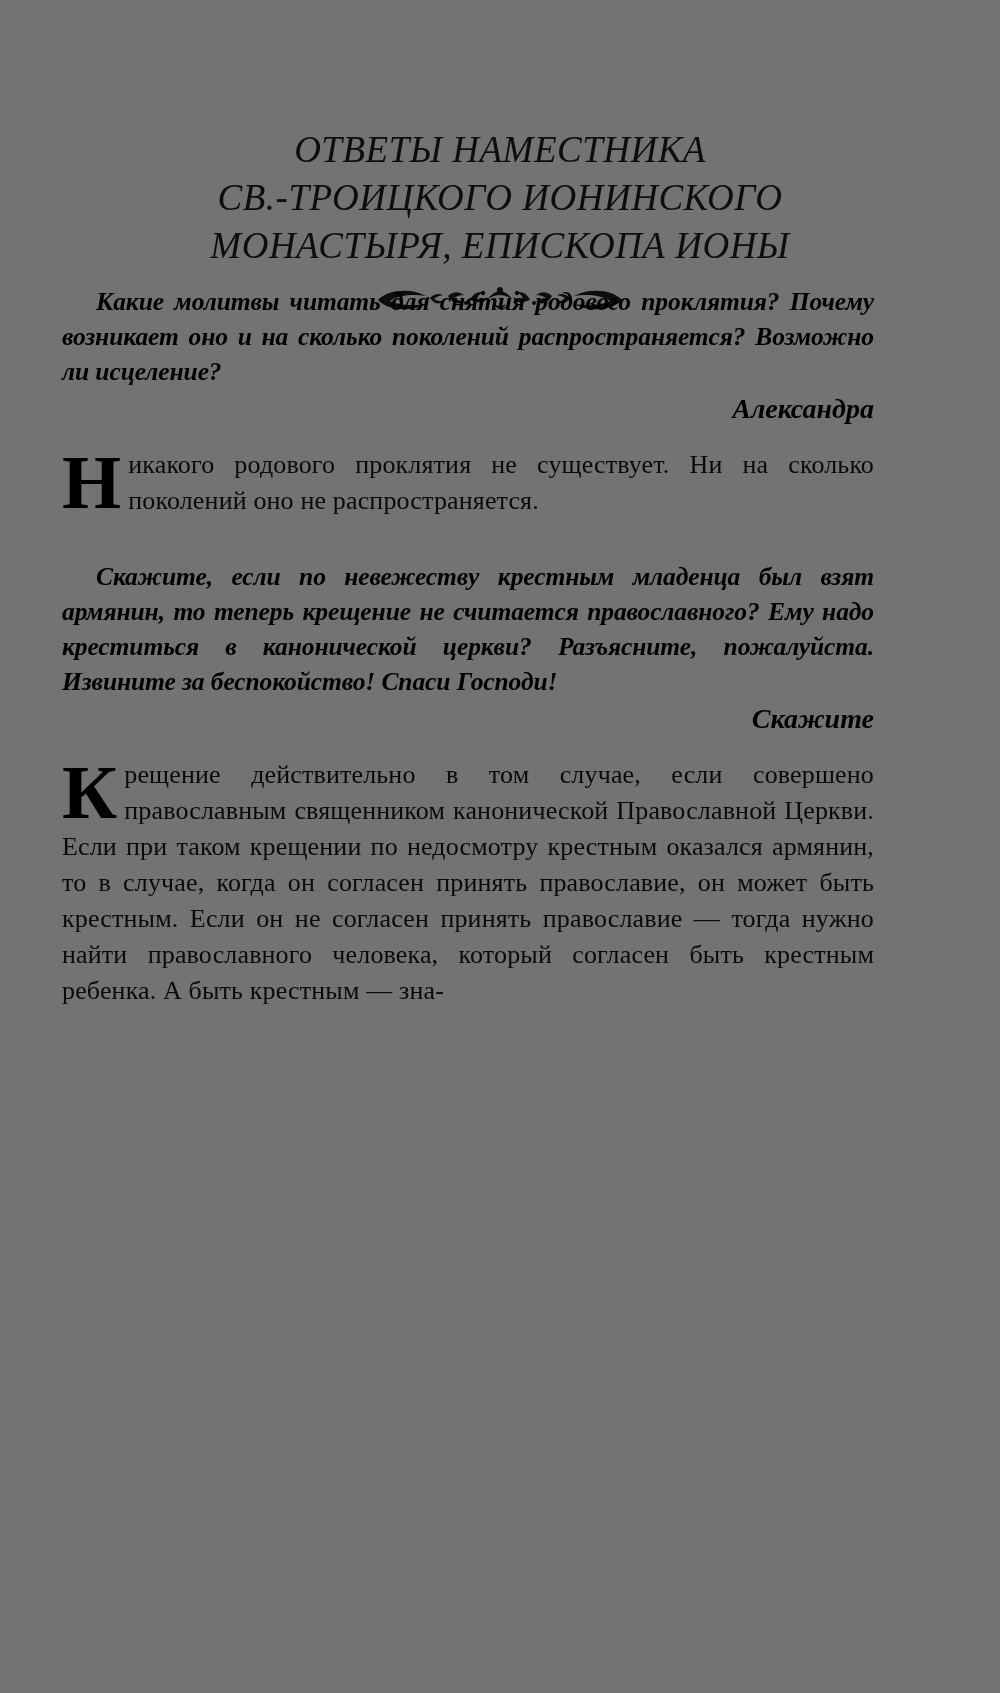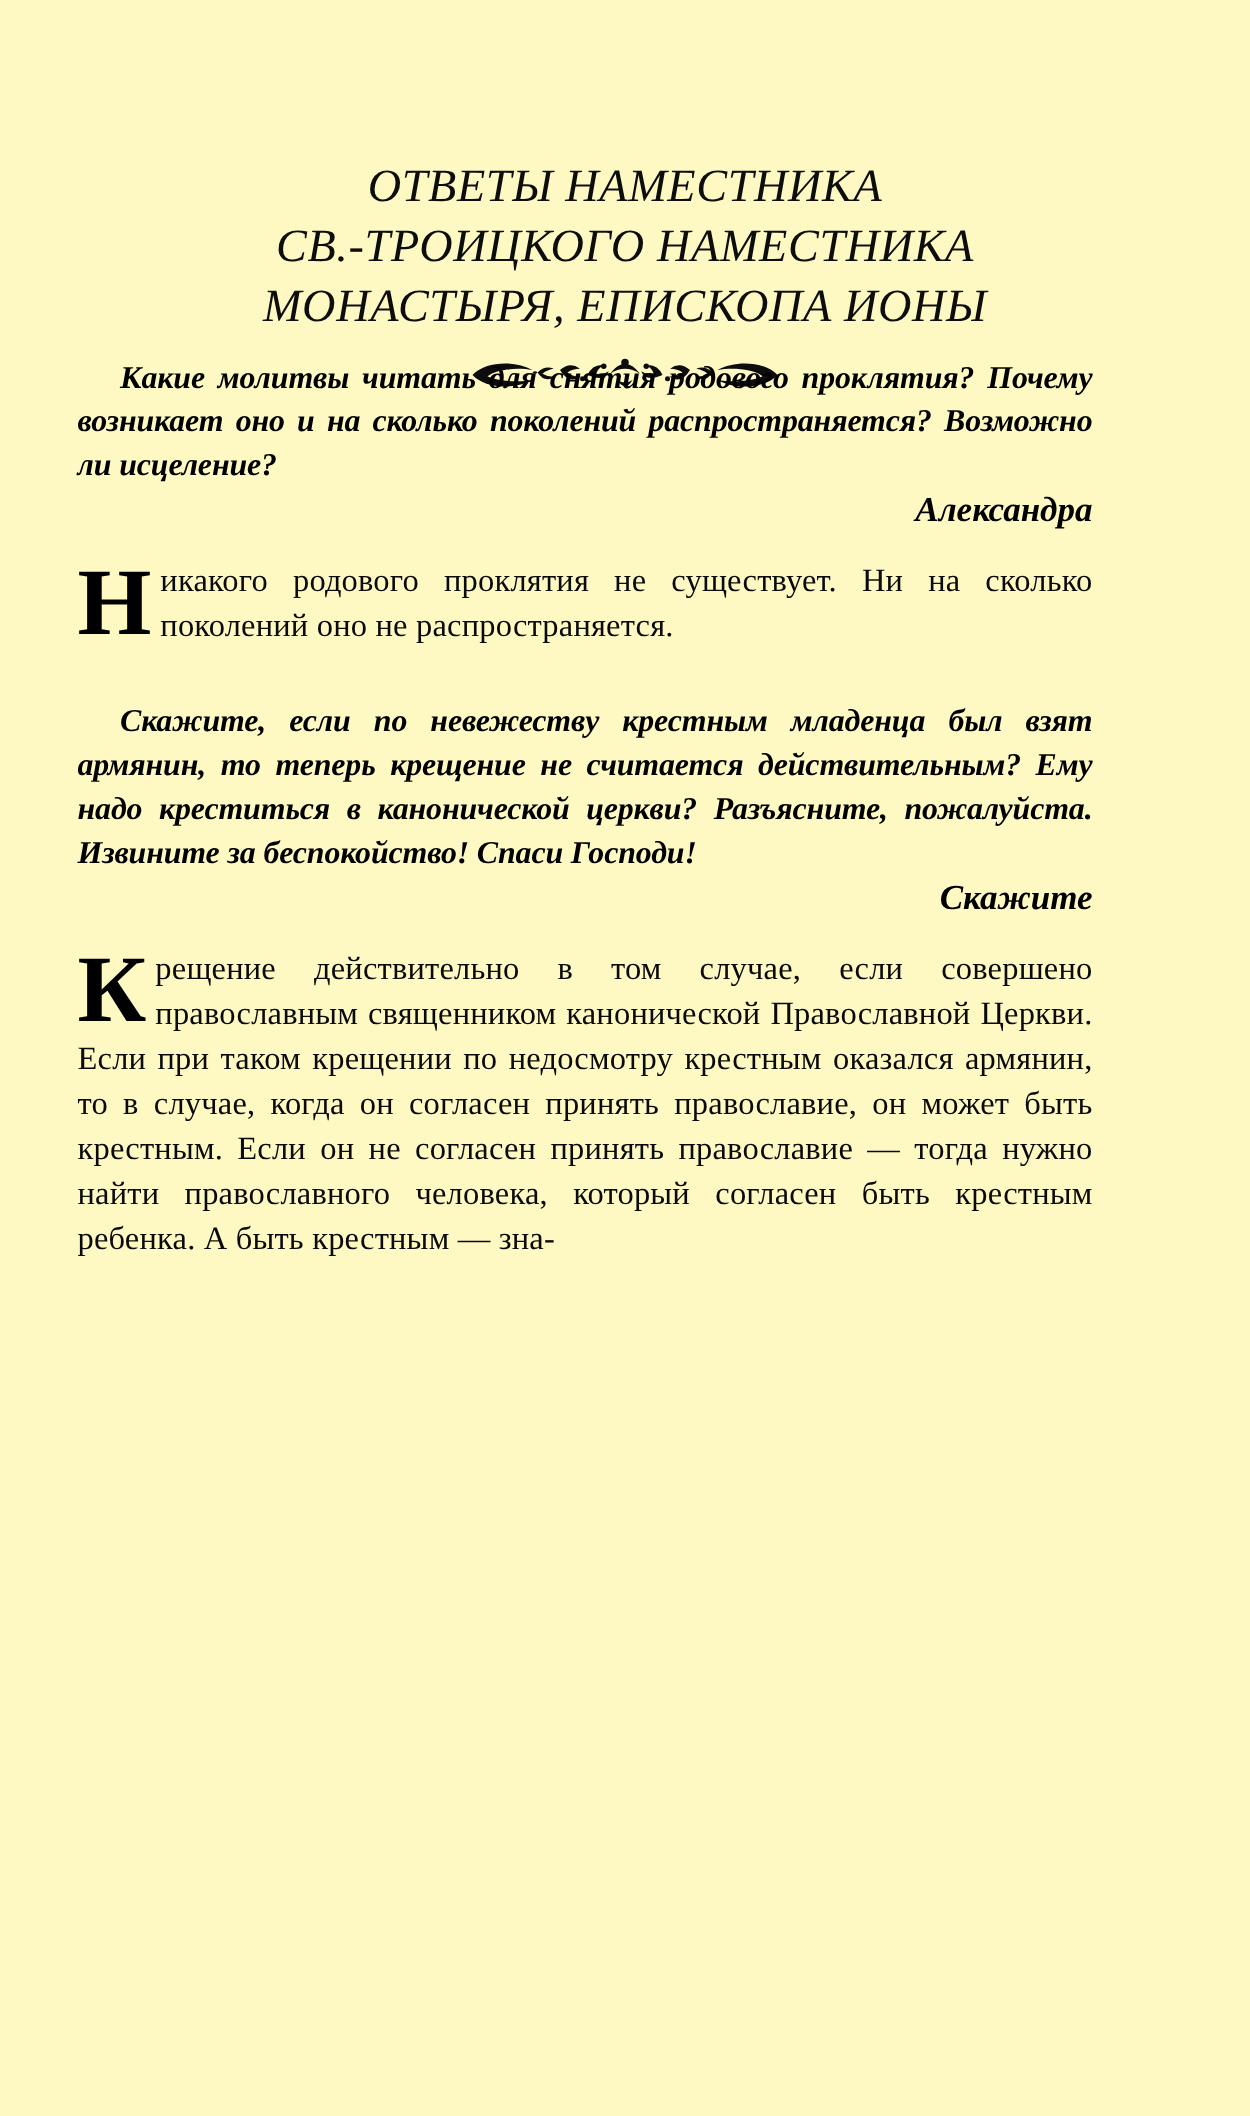--- a/index.html
+++ b/index.html
@@ -14,21 +14,21 @@
     color: #111111;
     overflow: hidden;
     position: relative;
   }
   .page {
     width: 1000px;
     height: 1693px;
     position: relative;
     box-sizing: border-box;
     padding: 0;
-    background: #fef9c3;
+    background: #737373;
   }
 
   
   .title-block {
     padding-top: 126px;
     text-align: center;
   }
   .title-line {
     font-family: "Liberation Serif", "DejaVu Serif", serif;
     font-style: italic;
@@ -109,21 +109,21 @@
   .spacer-q2 { height: 40px; }
   .spacer-a2 { height: 22px; }
 </style>
 </head>
 <body>
 
 <div class="page">
 
   <div class="title-block">
     <div class="title-line">ОТВЕТЫ НАМЕСТНИКА</div>
-    <div class="title-line">СВ.-ТРОИЦКОГО НАМЕСТНИКА</div>
+    <div class="title-line">СВ.-ТРОИЦКОГО ИОНИНСКОГО</div>
     <div class="title-line">МОНАСТЫРЯ, ЕПИСКОПА ИОНЫ</div>
   </div>
 
   <div class="ornament-wrap">
     <svg width="260" height="30" viewBox="0 0 260 30" xmlns="http://www.w3.org/2000/svg" aria-hidden="true">
       <g fill="#0d0d0d">
         <path d="M8 16 C18 5, 42 4, 56 12 C44 10, 28 11, 20 17 C28 21, 44 22, 56 20 C42 28, 18 27, 8 16 Z"></path>
         <path d="M252 16 C242 5, 218 4, 204 12 C216 10, 232 11, 240 17 C232 21, 216 22, 204 20 C218 28, 242 27, 252 16 Z"></path>
         <path d="M60 14 q6 -6 13 -3 q-6 1 -9 4 q5 3 10 2 q-8 6 -14 -3 Z"></path>
         <path d="M200 14 q-6 -6 -13 -3 q6 1 9 4 q-5 3 -10 2 q8 6 14 -3 Z"></path>
@@ -152,21 +152,21 @@
 
     <div class="spacer-a1"></div>
 
     <div class="answer">
       <span class="dropcap">Н</span>
       <p>икакого родового проклятия не существует. Ни на сколько поколений оно не распространяется.</p>
     </div>
 
     <div class="spacer-q2"></div>
 
-    <div class="question">Скажите, если по невежеству крестным младенца был взят армянин, то теперь крещение не считается действительным? Ему надо креститься в канонической церкви? Разъясните, пожалуйста. Извините за беспокойство! Спаси Господи!</div>
+    <div class="question">Скажите, если по невежеству крестным младенца был взят армянин, то теперь крещение не считается православного? Ему надо креститься в канонической церкви? Разъясните, пожалуйста. Извините за беспокойство! Спаси Господи!</div>
     <div class="signature">Скажите</div>
 
     <div class="spacer-a2"></div>
 
     <div class="answer">
       <span class="dropcap">К</span>
       <p>рещение действительно в том случае, если совершено православным священником канонической Православной Церкви. Если при таком крещении по недосмотру крестным оказался армянин, то в случае, когда он согласен принять православие, он может быть крестным. Если он не согласен принять православие — тогда нужно найти православного человека, который согласен быть крестным ребенка. А быть крестным — зна-</p>
     </div>
 
   </div>

